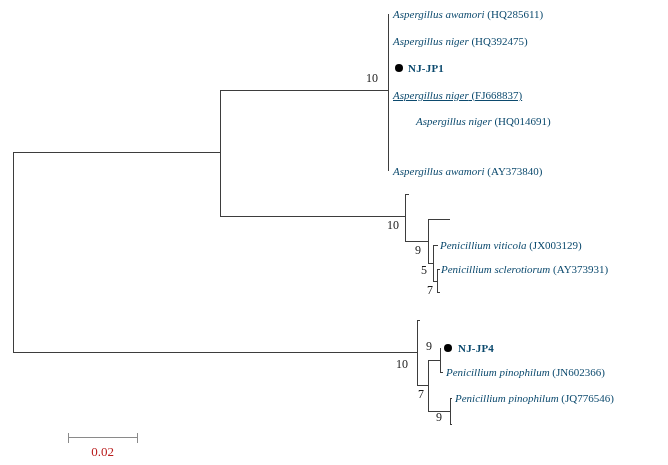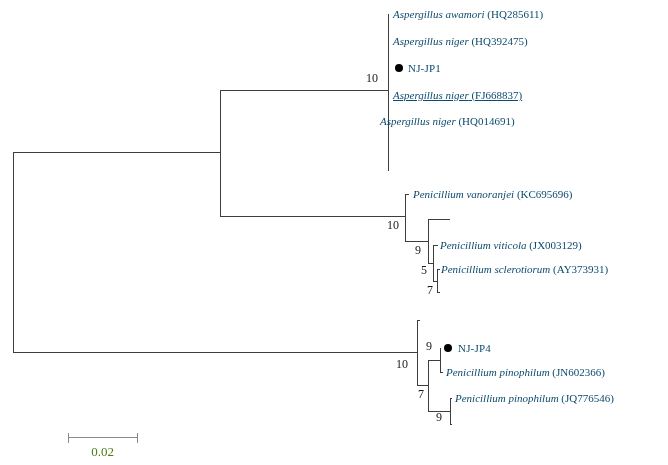--- a/index.html
+++ b/index.html
@@ -21,21 +21,21 @@
   }
   .taxon {
     position: absolute;
     white-space: nowrap;
     font-size: 11px;
     line-height: 16px;
     color: #0c4a6e;
   }
   .taxon .sci { font-style: italic; }
   .taxon .acc { font-style: normal; }
-  .taxon.sample .acc { font-weight: normal; letter-spacing: 0.2px; }
+  .taxon.sample .acc { font-weight: bold; letter-spacing: 0.2px; }
   .marker-dot {
     position: absolute;
     width: 8px;
     height: 8px;
     border-radius: 50%;
     background: #000000;
   }
   .bootstrap {
     position: absolute;
     width: 26px;
@@ -48,21 +48,21 @@
     position: absolute;
     background: #8a8a8a;
   }
   #scale-label {
     position: absolute;
     left: 72px;
     top: 444px;
     width: 61px;
     text-align: center;
     font-size: 13px;
-    color: #4d7c0f;
+    color: #b91c1c;
   }
 </style>
 </head>
 <body>
 
 <div id="tree-canvas">
 
   <div class="scale-line" style="left:68px; top:437px; width:70px; height:1px;"></div>
   <div class="scale-line" style="left:68px; top:433px; width:1px; height:10px;"></div>
   <div class="scale-line" style="left:137px; top:433px; width:1px; height:10px;"></div>
@@ -95,22 +95,22 @@
     <div class="branch" style="left: 440px; top: 372px; width: 3px; height: 1px; background: rgb(61, 61, 61);"></div>
     <div class="branch" style="left: 428px; top: 411px; width: 22px; height: 1px; background: rgb(61, 61, 61);"></div>
     <div class="branch" style="left: 450px; top: 398px; width: 1px; height: 26px; background: rgb(61, 61, 61);"></div>
     <div class="branch" style="left: 450px; top: 398px; width: 2px; height: 1px; background: rgb(61, 61, 61);"></div>
     <div class="branch" style="left: 450px; top: 424px; width: 2px; height: 1px; background: rgb(61, 61, 61);"></div>
     <div class="taxon" style="left: 393px; top: 6px;"><span class="sci">Aspergillus awamori</span><span class="acc"> (HQ285611)</span></div>
     <div class="taxon" style="left: 393px; top: 33px;"><span class="sci">Aspergillus niger</span><span class="acc"> (HQ392475)</span></div>
     <div class="marker-dot" style="left: 395px; top: 64px; background: rgb(0, 0, 0);"></div>
     <div class="taxon sample" style="left: 408px; top: 60px;"><span class="sci"></span><span class="acc">NJ-JP1</span></div>
     <div class="taxon" style="left: 393px; top: 87px; text-decoration: underline;"><span class="sci">Aspergillus niger</span><span class="acc"> (FJ668837)</span></div>
-    <div class="taxon" style="left: 380px; top: 113px;"><span class="sci">Aspergillus niger</span><span class="acc"> (HQ014691)</span></div>
-    <div class="taxon" style="left: 413px; top: 186px;"><span class="sci">Penicillium vanoranjei</span><span class="acc"> (KC695696)</span></div>
+    <div class="taxon" style="left: 416px; top: 113px;"><span class="sci">Aspergillus niger</span><span class="acc"> (HQ014691)</span></div>
+    <div class="taxon" style="left: 393px; top: 163px;"><span class="sci">Aspergillus awamori</span><span class="acc"> (AY373840)</span></div>
     <div class="taxon" style="left: 440px; top: 237px;"><span class="sci">Penicillium viticola</span><span class="acc"> (JX003129)</span></div>
     <div class="taxon" style="left: 441px; top: 261px;"><span class="sci">Penicillium sclerotiorum</span><span class="acc"> (AY373931)</span></div>
     <div class="marker-dot" style="left: 444px; top: 344px; background: rgb(0, 0, 0);"></div>
     <div class="taxon sample" style="left: 458px; top: 340px;"><span class="sci"></span><span class="acc">NJ-JP4</span></div>
     <div class="taxon" style="left: 446px; top: 364px;"><span class="sci">Penicillium pinophilum</span><span class="acc"> (JN602366)</span></div>
     <div class="taxon" style="left: 455px; top: 390px;"><span class="sci">Penicillium pinophilum</span><span class="acc"> (JQ776546)</span></div>
     <div class="bootstrap" style="left: 352px; top: 71px;">10</div>
     <div class="bootstrap" style="left: 373px; top: 218px;">10</div>
     <div class="bootstrap" style="left: 395px; top: 243px;">9</div>
     <div class="bootstrap" style="left: 401px; top: 263px;">5</div>

